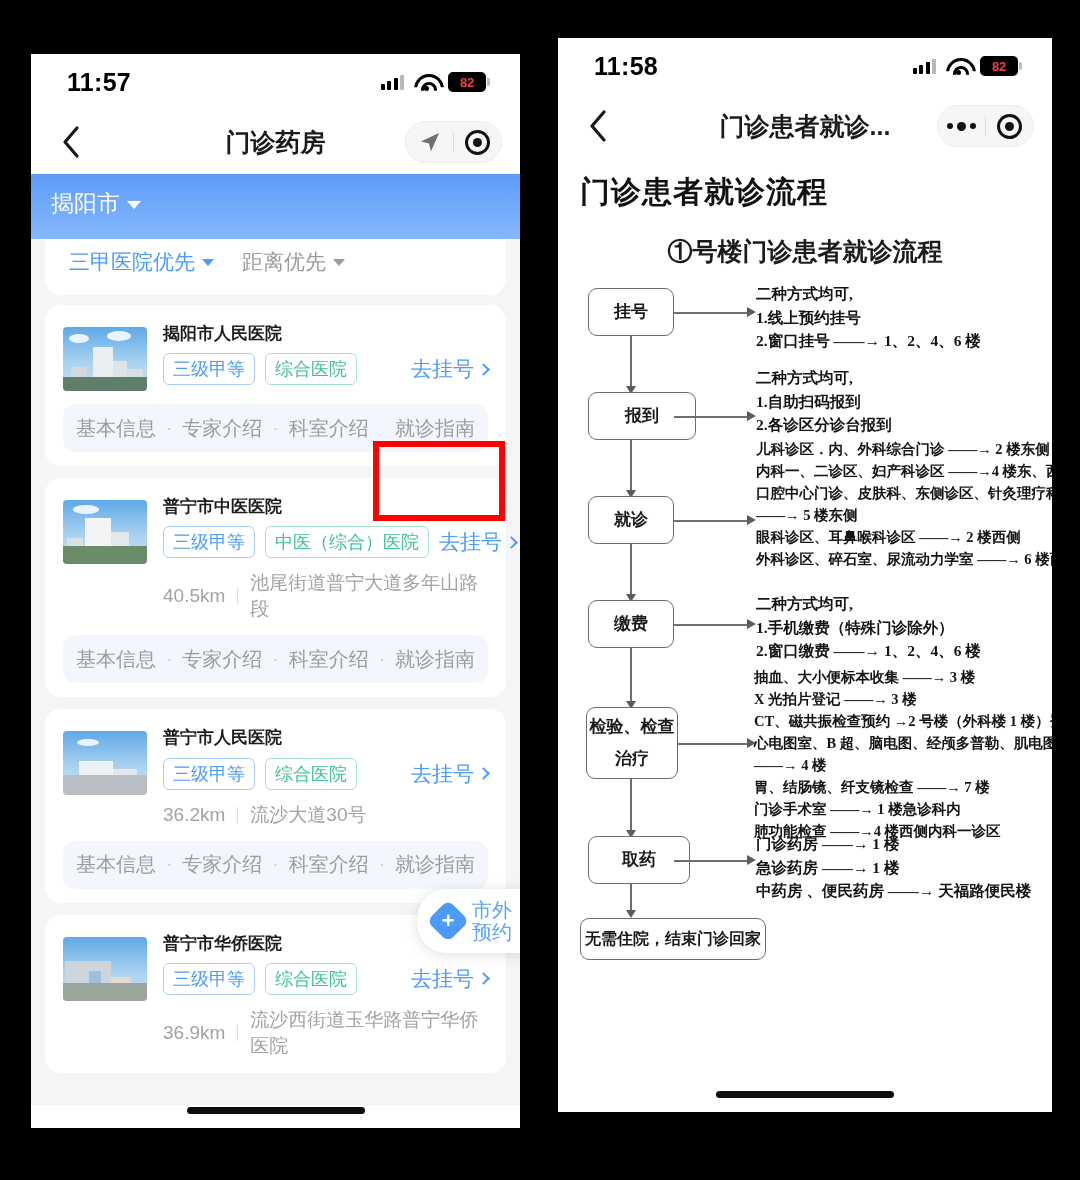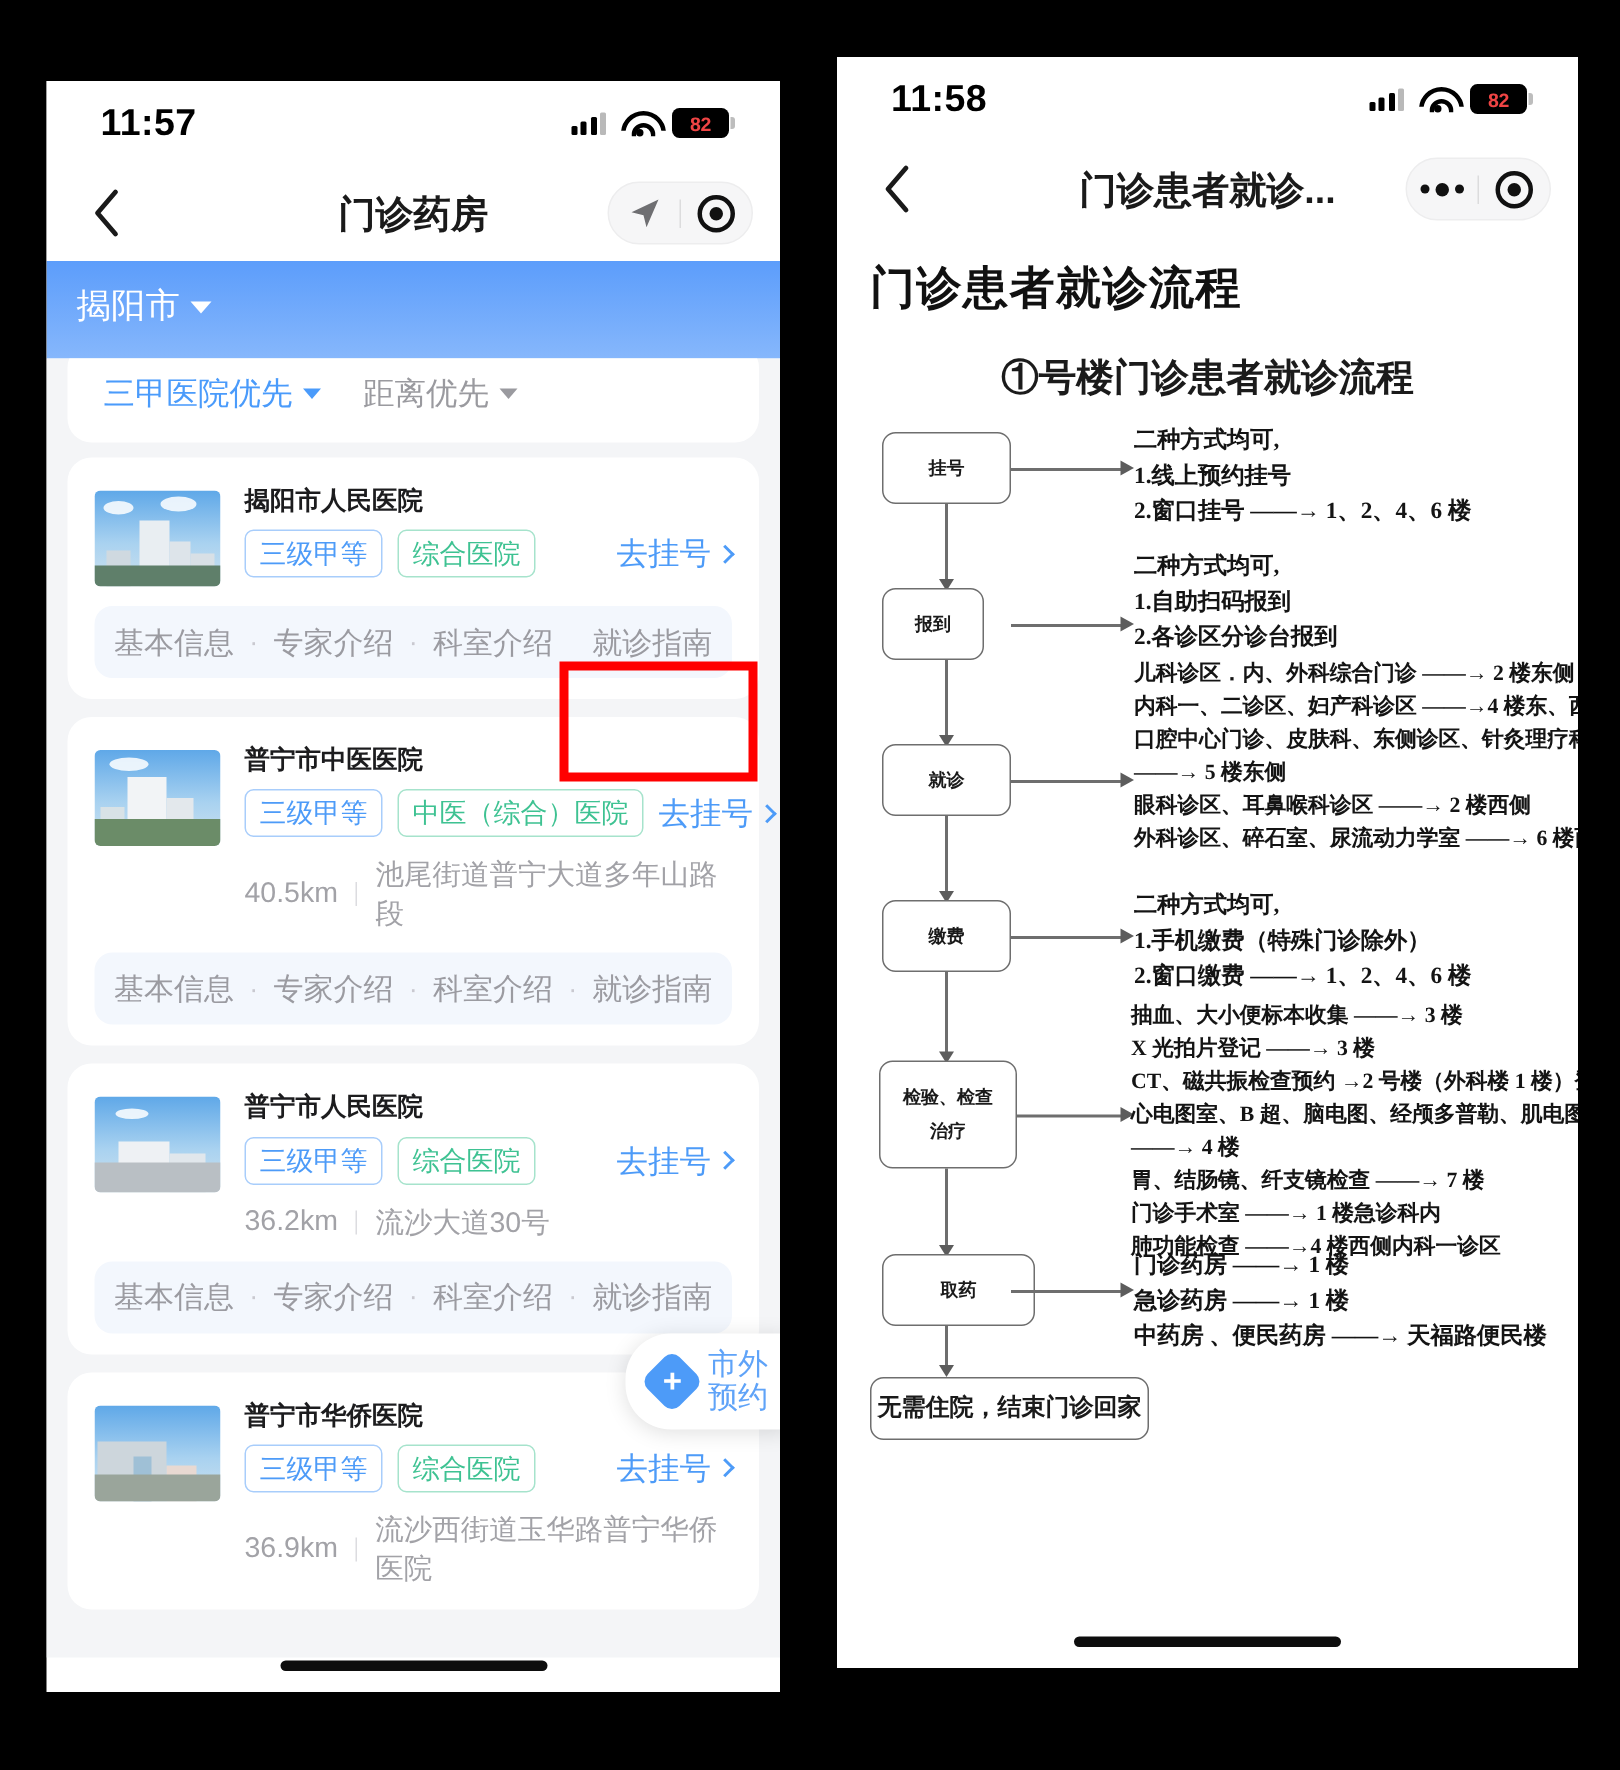--- a/index.html
+++ b/index.html
@@ -163,21 +163,21 @@
   .doc { padding: 14px 22px 0 22px; background:#fff; height: calc(100% - 56px - 64px); overflow:hidden; }
   .doc-h1 { font-size: 30px; font-weight:bold; color:#111; letter-spacing:1px; }
   .doc-h2 { text-align:center; font-size:25px; font-weight:bold; color:#1b1b1b;
             font-family:"Liberation Serif","DejaVu Serif",serif; margin: 22px 0 14px 0; }
 
   .flow { position:relative; width: 450px; height: 600px; margin-top: 4px;
           font-family:"Liberation Serif","DejaVu Serif",serif; }
   .fbox {
     position:absolute; border:1.6px solid #6e6e6e; border-radius:9px; background:#fff;
     display:flex; align-items:center; justify-content:center; text-align:center;
-    font-size:12px; font-weight:bold; color:#1a1a1a; line-height:1.55;
+    font-size:17px; font-weight:bold; color:#1a1a1a; line-height:1.55;
   }
   .vline { position:absolute; width:1.6px; background:#6e6e6e; }
   .varrow { position:absolute; width:0;height:0;border-left:5px solid transparent;border-right:5px solid transparent;border-top:8px solid #5c5c5c;}
   .hline { position:absolute; height:1.6px; background:#6e6e6e; }
   .harrow { position:absolute; width:0;height:0;border-top:5px solid transparent;border-bottom:5px solid transparent;border-left:9px solid #5c5c5c;}
   .ftext { position:absolute; font-size:15.5px; font-weight:bold; color:#141414; line-height:1.52; white-space:nowrap; }
 </style>
 </head>
 <body>
 
@@ -460,21 +460,21 @@
         <div class="hline" style="left:94px; top:30px; width:75px;"></div>
         <div class="harrow" style="left:167px; top:25px;"></div>
         <div class="vline" style="left:50px; top:54px; height:52px;"></div>
         <div class="varrow" style="left:46px; top:104px;"></div>
         <div class="ftext" style="left:176px; top:0px;">
           <div>二种方式均可,</div>
           <div>1.线上预约挂号</div>
           <div>2.窗口挂号 ——→ 1、2、4、6 楼</div>
         </div>
 
-        <div class="fbox" style="left:8px; top:110px; width:68px; height:48px;">
+        <div class="fbox" style="left:8px; top:110px; width:108px; height:48px;">
           <span>报到</span>
         </div>
         <div class="hline" style="left:94px; top:134px; width:75px;"></div>
         <div class="harrow" style="left:167px; top:129px;"></div>
         <div class="vline" style="left:50px; top:158px; height:52px;"></div>
         <div class="varrow" style="left:46px; top:208px;"></div>
         <div class="ftext" style="left:176px; top:84px;">
           <div>二种方式均可,</div>
           <div>1.自助扫码报到</div>
           <div>2.各诊区分诊台报到</div>

